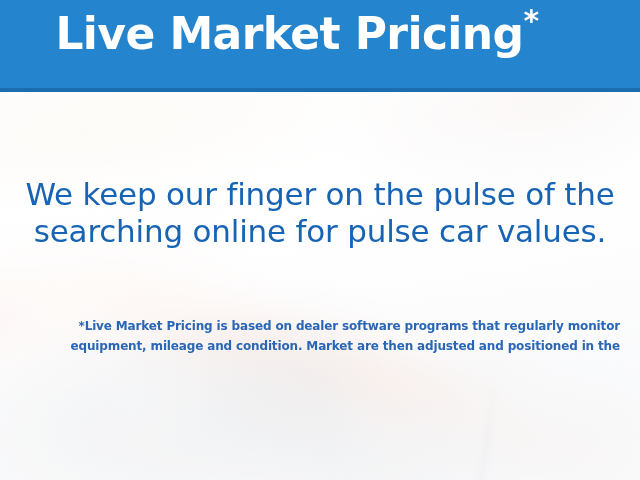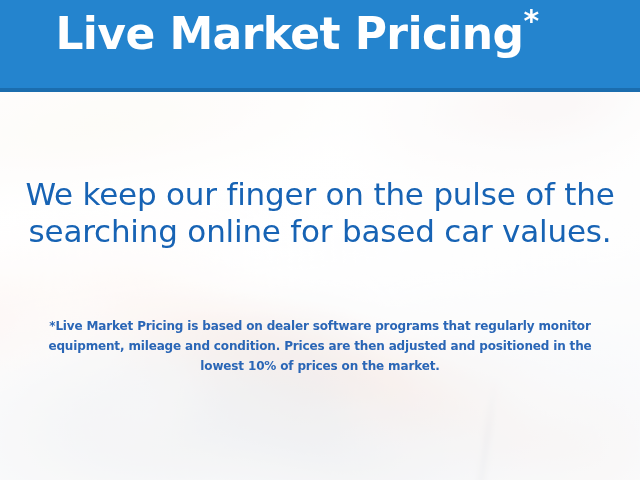--- a/index.html
+++ b/index.html
@@ -200,21 +200,21 @@
     display: block;
     white-space: nowrap;
   }
 
   
   #fineprint {
     position: absolute;
     left: 20px;
     top: 316px;
     width: 600px;
-    text-align: center;
+    text-align: right;
     color: #2a66b6;
     font-family: "DejaVu Sans", sans-serif;
     font-weight: bold;
     font-size: 12px;
     line-height: 20px;
     letter-spacing: -0.15px;
   }
   #fineprint .fp {
     display: block;
     white-space: nowrap;
@@ -244,22 +244,21 @@
     <div id="photo-wash"></div>
     <div id="photo-wash2"></div>
   </div>
 
   <div id="header-bar">
     <div id="header-title"><span>Live Market Pricing</span><span class="star">*</span></div>
   </div>
 
   <div id="headline">
     <span class="hl">We keep our finger on the pulse of the</span>
-    <span class="hl">searching online for based car values.</span>
+    <span class="hl">searching online for pulse car values.</span>
   </div>
 
   <div id="fineprint">
     <span class="fp">*Live Market Pricing is based on dealer software programs that regularly monitor</span>
-    <span class="fp">equipment, mileage and condition. Prices are then adjusted and positioned in the</span>
-    <span class="fp">lowest 10% of prices on the market.</span>
+    <span class="fp">equipment, mileage and condition. Market are then adjusted and positioned in the</span>
   </div>
 
 </div>
 
 </body></html>

